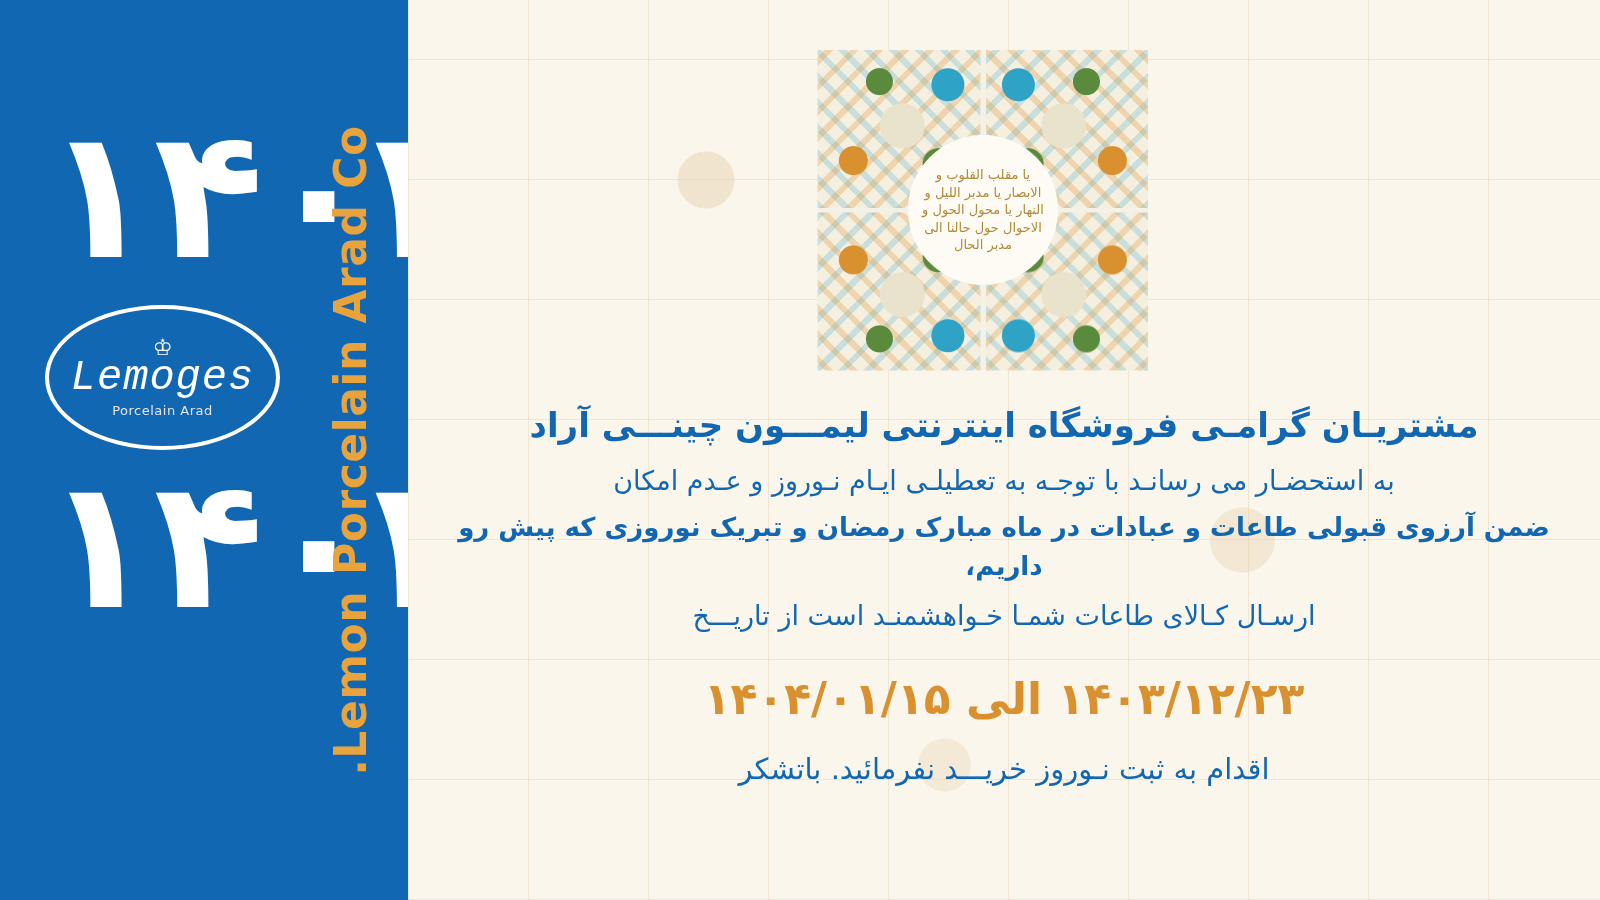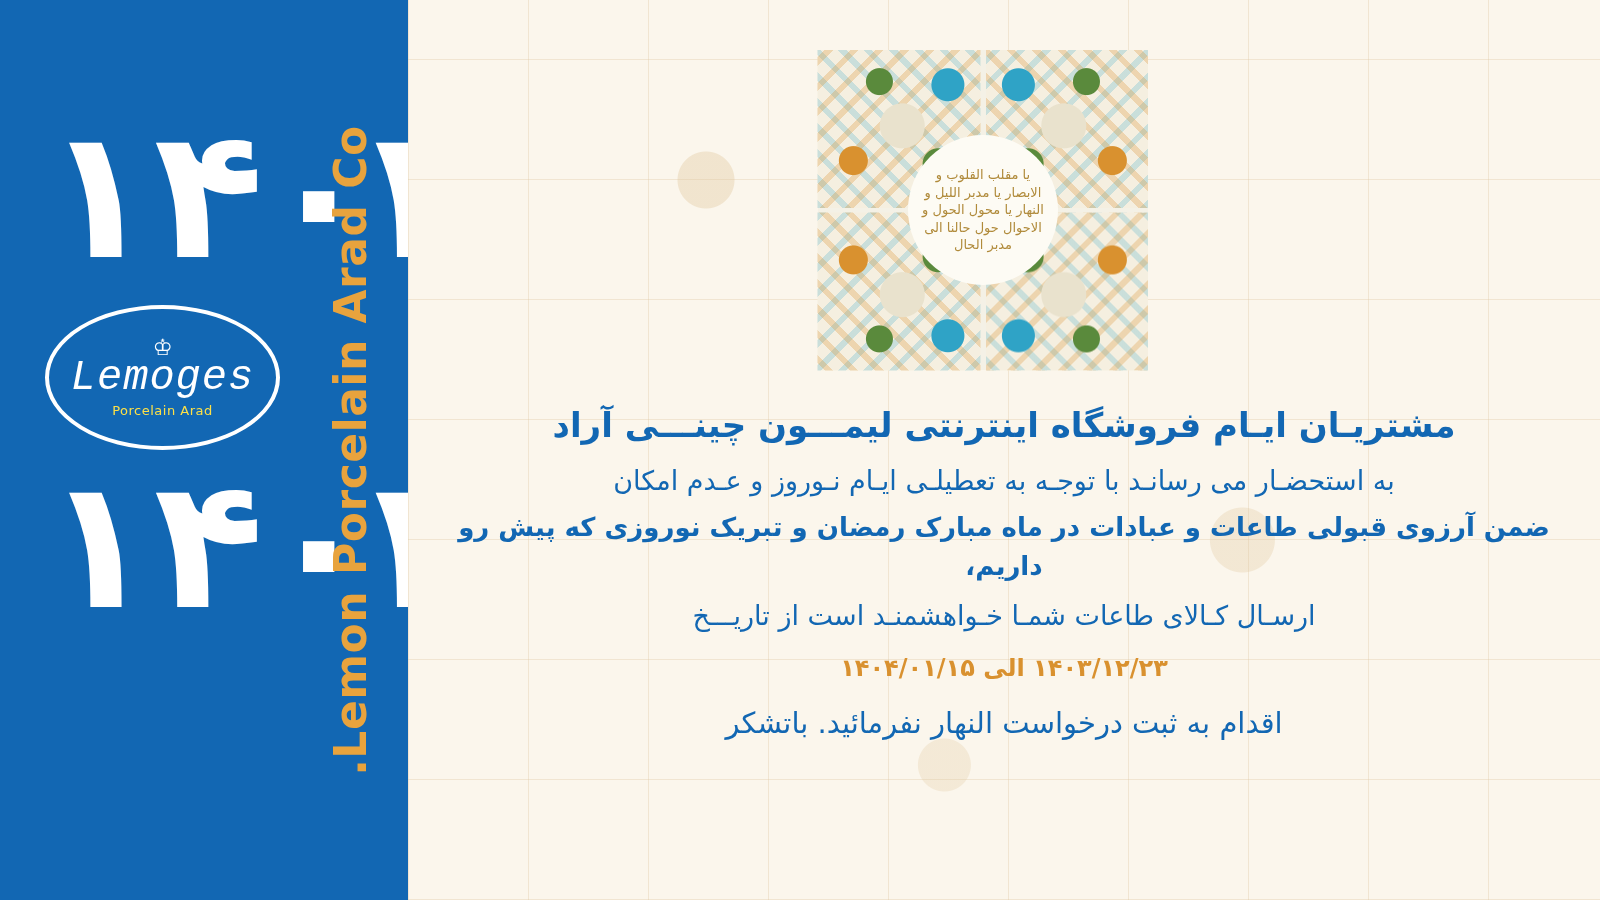--- a/index.html
+++ b/index.html
@@ -66,21 +66,21 @@
   }
   .badge-name {
     color: #ffffff;
     font-family: Liberation Mono, monospace;
     font-style: italic;
     font-size: 42px;
     line-height: 1;
     letter-spacing: 1px;
   }
   .badge-sub {
-    color: #fde047;
+    color: #e5e5e5;
     font-size: 13px;
     letter-spacing: 0.5px;
     margin-top: 4px;
   }
   
   .vertical-name {
     position: absolute;
     left: 300px;
     top: 0;
     height: 900px;
@@ -197,23 +197,23 @@
     margin-top: 6px;
   }
   .l3, .l4 {
     color: #1267b3;
     font-size: 27px;
     margin-top: 10px;
     letter-spacing: 1px;
   }
   .l-dates {
     color: #d9912f;
-    font-size: 24px;
-    font-weight: 700;
-    margin-top: 14px;
+    font-size: 44px;
+    font-weight: 700;
+    margin-top: 30px;
     letter-spacing: 2px;
   }
   .l-final {
     color: #1267b3;
     font-size: 29px;
     margin-top: 16px;
     letter-spacing: 1px;
   }
 </style>
 </head>
@@ -245,22 +245,22 @@
         <div class="tile-q c2"></div>
         <div class="tile-q r2"></div>
         <div class="tile-q r2c2"></div>
       </div>
       <div class="tile-center">
         <span>یا مقلب القلوب و الابصار یا مدبر اللیل و النهار یا محول الحول و الاحوال حول حالنا الی مدبر الحال</span>
       </div>
     </div>
 
     <div class="message">
-      <div class="line l1">مشتریـان ایـام فروشگاه اینترنتی لیمـــون چینـــی آراد</div>
+      <div class="line l1">مشتریـان گرامـی فروشگاه اینترنتی لیمـــون چینـــی آراد</div>
       <div class="line l3">به استحضـار می رسانـد با توجـه به تعطیلـی ایـام نـوروز و عـدم امکان</div>
       <div class="line l2">ضمن آرزوی قبولی طاعات و عبادات در ماه مبارک رمضان و تبریک نوروزی که پیش رو داریم،</div>
       <div class="line l4">ارسـال کـالای طاعات شمـا خـواهشمنـد است از تاریـــخ</div>
       <div class="line l-dates">۱۴۰۳/۱۲/۲۳ الی ۱۴۰۴/۰۱/۱۵</div>
-      <div class="line l-final">اقدام به ثبت درخواست النهار نفرمائید. باتشکر</div>
+      <div class="line l-final">اقدام به ثبت نـوروز خریـــد نفرمائید. باتشکر</div>
     </div>
 
   </div>
 </div>
 
 </body></html>

